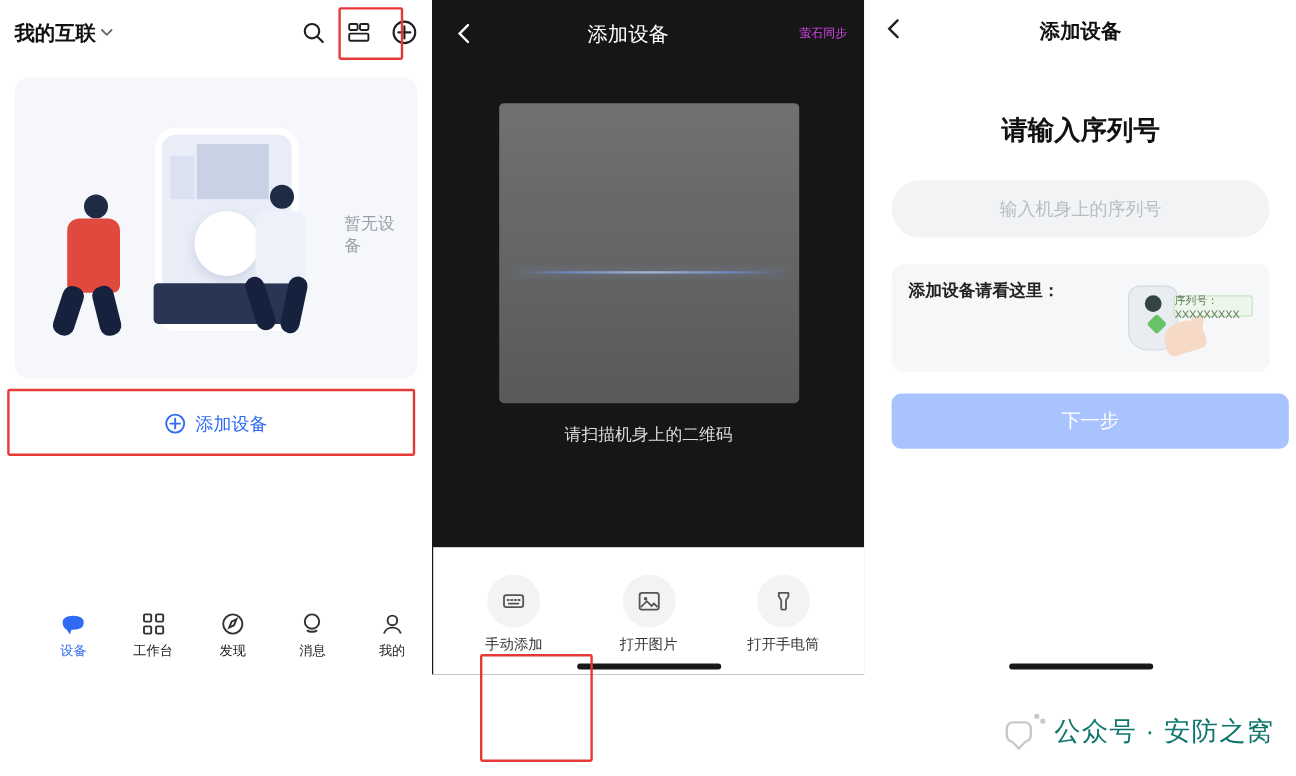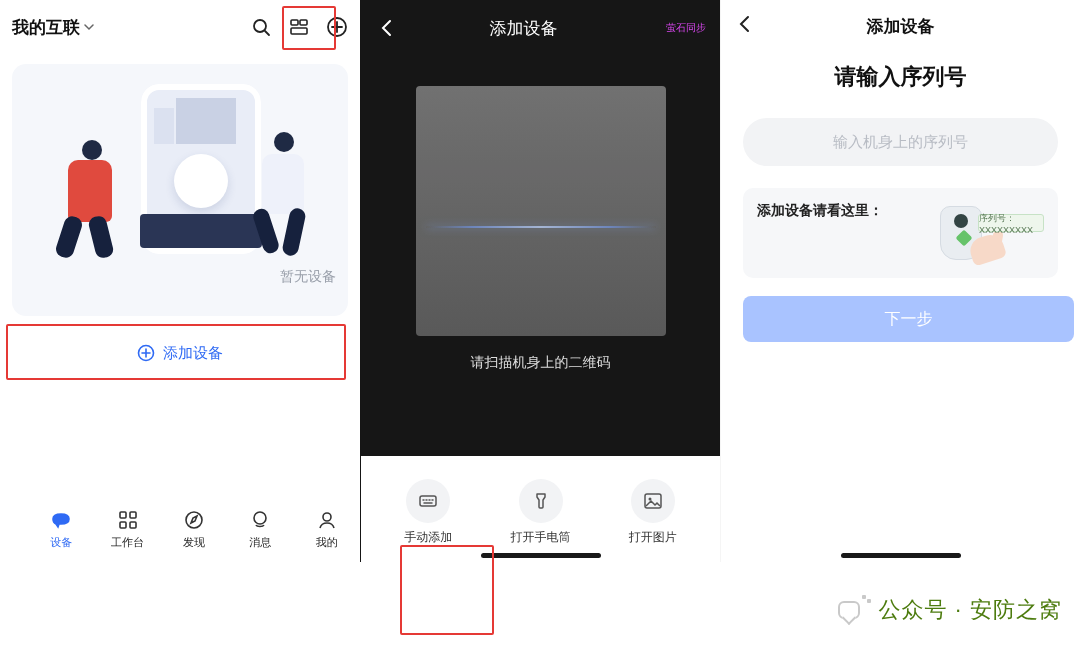--- a/index.html
+++ b/index.html
@@ -55,22 +55,22 @@
   }
   .red-box.plus { top: 6px; left: 282px; width: 54px; height: 44px; }
 
   .s1-card {
     margin: 10px 12px 0 12px;
     height: 252px;
     background: #f5f7fb;
     border-radius: 14px;
     padding: 16px 12px 12px 12px;
     display:flex;
-    flex-direction:column;
-    align-items:flex-end;
+    flex-direction:row;
+    align-items:center;
   }
   .illus {
     width: 300px; height: 180px;
     position: relative;
     overflow: hidden;
   }
   
   .phone-bg {
     position:absolute; left:105px; top:4px; width:120px; height:170px;
     background:#e9edf7; border-radius:18px;
@@ -182,21 +182,21 @@
     width:120px; height:5px; background:#000; border-radius:3px; opacity:.9;
   }
   .s2 .home-indicator { background:#000; }
 
   
   .s3-header {
     height:52px; display:flex; align-items:center; padding:0 14px;
   }
   .s3-back { width:24px; height:24px; }
   .s3-htitle { flex:1; text-align:center; font-size:17px; font-weight:600; color:#111; margin-left:-24px;}
-  .s3-heading { text-align:center; font-size:22px; font-weight:700; color:#111; margin-top:10px;}
+  .s3-heading { text-align:center; font-size:22px; font-weight:700; color:#111; margin-top:42px;}
   .s3-input {
     margin:26px 22px 0 22px; height:48px; border-radius:26px;
     background:#f2f3f5; display:flex; align-items:center; justify-content:center;
     color:#b8bcc4; font-size:15px;
   }
   .s3-help {
     margin:22px 22px 0 22px; background:#f6f7f9; border-radius:10px;
     padding:14px 14px; display:flex; gap:10px; align-items:flex-start;
   }
   .s3-help-text { flex:1; }
@@ -216,21 +216,21 @@
   .s3-next {
     margin:18px 6px 0 22px; height:46px; border-radius:8px;
     background:#a9c3ff; color:#fff; display:flex; align-items:center; justify-content:center;
     font-size:16px;
   }
 
   
   .watermark {
     position:absolute; right:18px; bottom:22px;
     display:flex; align-items:center; gap:10px;
-    color:#4d7c0f; font-size:22px; letter-spacing:1px;
+    color:#0f766e; font-size:22px; letter-spacing:1px;
     pointer-events:none;
   }
   .wm-ico {
     width:30px; height:26px; position:relative;
   }
   .wm-bubble { position:absolute; left:0; top:4px; width:22px; height:18px; border:2px solid #c9c9c9; border-radius:6px;}
   .wm-bubble::after { content:""; position:absolute; left:4px; bottom:-6px; width:8px; height:8px; border-left:2px solid #c9c9c9; border-bottom:2px solid #c9c9c9; transform:rotate(-45deg); background:#fff;}
   .wm-dots { position:absolute; right:-4px; top:-2px; width:10px; height:10px;}
   .wm-dots::before, .wm-dots::after { content:""; position:absolute; width:4px; height:4px; background:#c9c9c9; border-radius:1px;}
   .wm-dots::before { left:0; top:0;}
@@ -380,34 +380,34 @@
           <svg width="22" height="22" viewBox="0 0 22 22">
               <rect x="3" y="6" width="16" height="10" rx="2" stroke="#555" stroke-width="1.5" fill="none"></rect>
               <path d="M6 10h1M9 10h1M12 10h1M15 10h1M7 13h8" stroke="#555" stroke-width="1.5" stroke-linecap="round"></path>
             </svg>
         </div>
         <span>手动添加</span>
       </div>
       <div class="s2-tool">
         <div class="circ">
           <svg width="22" height="22" viewBox="0 0 22 22">
-              <path d="M7 4h8v3l-2 3v7a1 1 0 0 1-1 1h-2a1 1 0 0 1-1-1v-7L7 7z" stroke="#555" stroke-width="1.5" fill="none" stroke-linejoin="round"></path>
-            </svg>
-        </div>
-        <span>打开手电筒</span>
+              <rect x="3" y="4" width="16" height="14" rx="2" stroke="#555" stroke-width="1.5" fill="none"></rect>
+              <circle cx="8" cy="9" r="1.5" fill="#555"></circle>
+              <path d="M4 16l5-5 4 4 2-2 3 3" stroke="#555" stroke-width="1.5" fill="none"></path>
+            </svg>
+        </div>
+        <span>打开图片</span>
       </div>
       <div class="s2-tool">
         <div class="circ">
           <svg width="22" height="22" viewBox="0 0 22 22">
-              <rect x="3" y="4" width="16" height="14" rx="2" stroke="#555" stroke-width="1.5" fill="none"></rect>
-              <circle cx="8" cy="9" r="1.5" fill="#555"></circle>
-              <path d="M4 16l5-5 4 4 2-2 3 3" stroke="#555" stroke-width="1.5" fill="none"></path>
-            </svg>
-        </div>
-        <span>打开图片</span>
+              <path d="M7 4h8v3l-2 3v7a1 1 0 0 1-1 1h-2a1 1 0 0 1-1-1v-7L7 7z" stroke="#555" stroke-width="1.5" fill="none" stroke-linejoin="round"></path>
+            </svg>
+        </div>
+        <span>打开手电筒</span>
       </div>
       <div class="home-indicator"></div>
     </div>
   </div>
 
   <div class="screen s3">
     <div class="s3-header">
       <div class="s3-back">
         <svg width="20" height="20" viewBox="0 0 20 20">
             <path d="M13 3l-7 7 7 7" stroke="#222" stroke-width="2" fill="none" stroke-linecap="round"></path>

